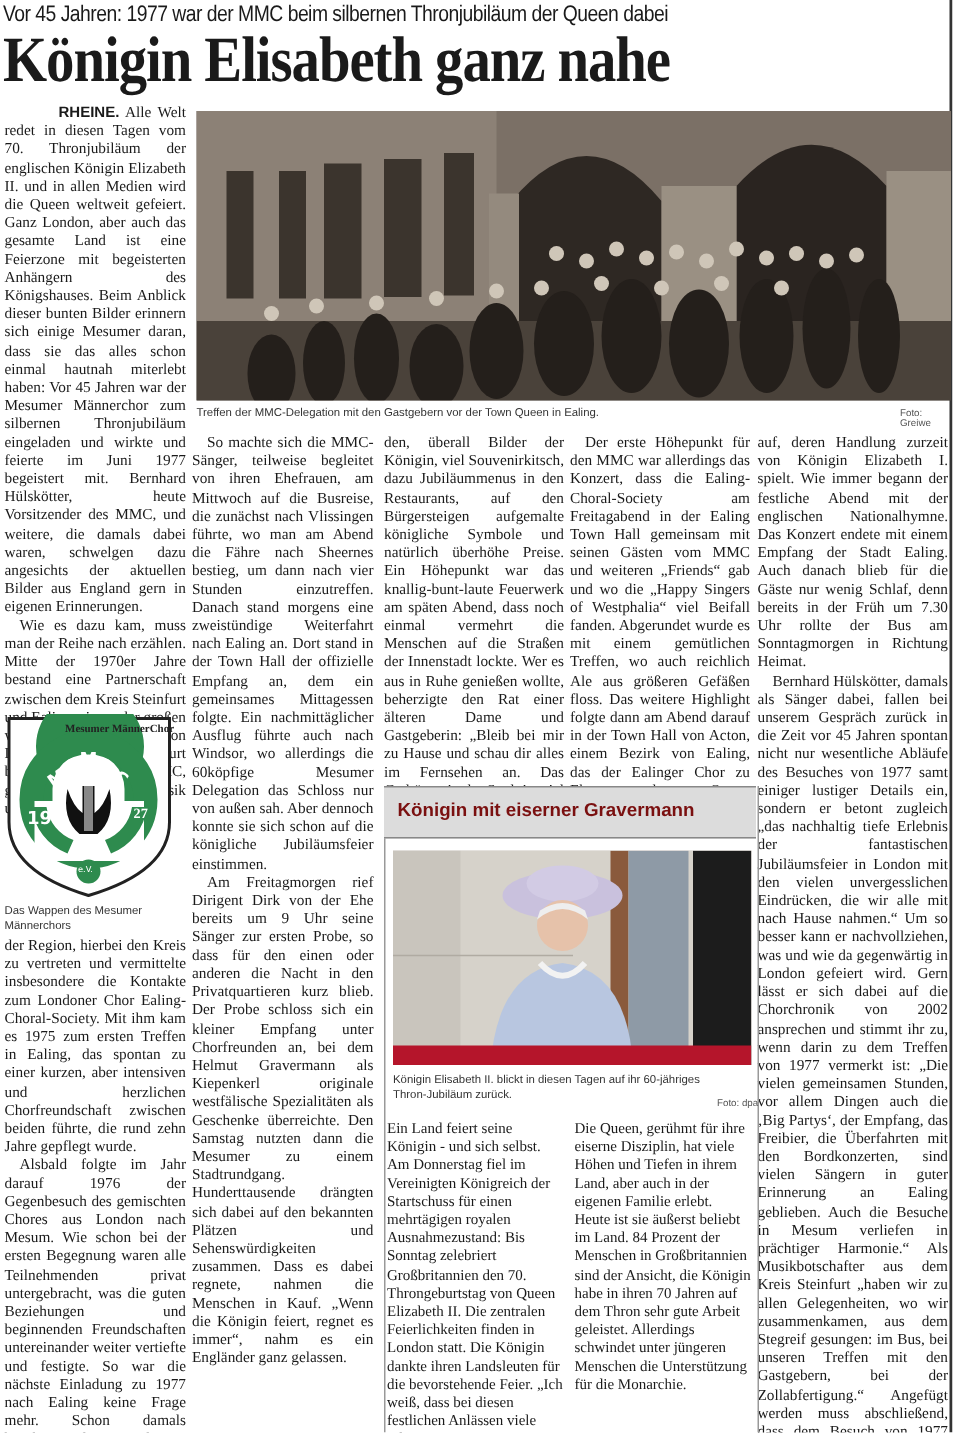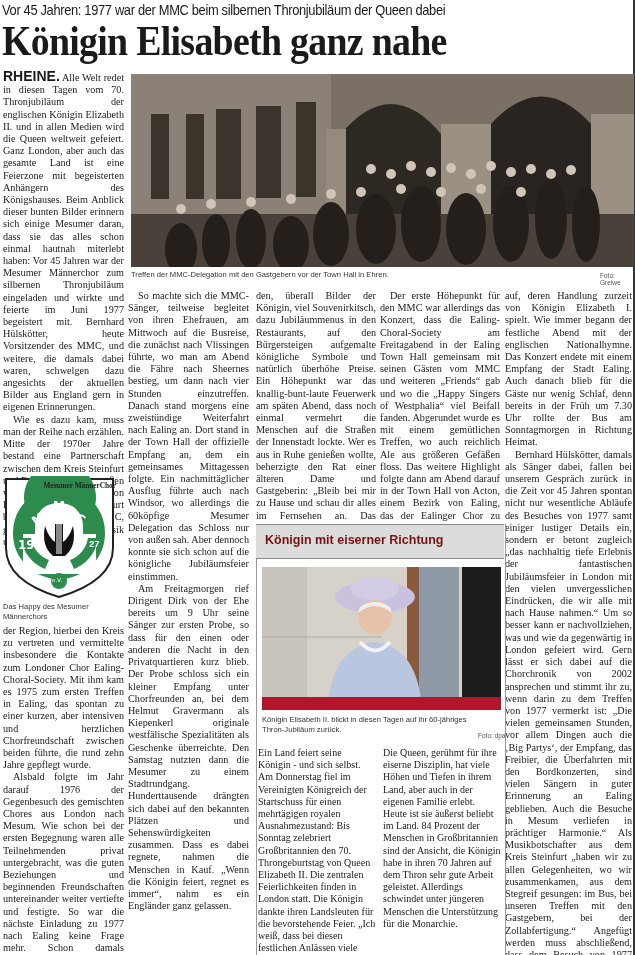--- a/index.html
+++ b/index.html
@@ -3,21 +3,21 @@
 <meta charset="utf-8">
 <style>
   html, body { margin: 0; padding: 0; background: #ffffff; }
   body { width: 635px; height: 955px; position: relative; overflow: hidden; color: #1a1a1a; }
   .kicker { position: absolute; left: 2px; top: 1px; font-family: "Liberation Sans Narrow", "Liberation Sans", sans-serif; font-size: 15px; letter-spacing: -0.4px; transform: scaleX(0.86); transform-origin: left top; white-space: nowrap; }
   .headline { position: absolute; left: 2px; top: 16px; font-family: "Liberation Serif", serif; font-weight: bold; font-size: 43px; letter-spacing: -0.8px; transform: scaleX(0.88); transform-origin: left top; white-space: nowrap; line-height: 50px; }
   .rightedge { position: absolute; right: 0; top: 0; width: 2px; height: 955px; background: #333; }
   .col { position: absolute; font-family: "Liberation Serif", serif; font-size: 10.2px; line-height: 12.2px; text-align: justify; hyphens: manual; }
   .col p { margin: 0; }
   .col p.indent { text-indent: 10px; }
-  .dateline { font-family: "Liberation Sans", sans-serif; font-weight: bold; font-size: 14px; }
+  .dateline { font-family: "Liberation Sans", sans-serif; font-weight: bold; font-size: 10px; margin-left: 36px; }
   .photo1 { position: absolute; left: 131px; top: 74px; width: 503px; height: 193px; overflow: hidden; background: linear-gradient(180deg,#6e6359 0%,#8a7f72 30%,#5e554b 60%,#3d372f 100%); }
   .caption { position: absolute; font-family: "Liberation Sans", sans-serif; font-size: 7.6px; color: #333; line-height: 10px; }
   .credit { position: absolute; font-family: "Liberation Sans", sans-serif; font-size: 6.5px; color: #555; }
   .crest { position: absolute; left: 3px; top: 476px; width: 113px; height: 123px; }
   .boxframe { position: absolute; left: 256px; top: 524px; width: 248px; height: 431px; border-left: 1px solid #999; border-right: 1px solid #999; }
   .boxhead { position: absolute; left: 256px; top: 524px; width: 248px; height: 33px; background: #dcdcdc; border-top: 1px solid #888; border-bottom: 1px solid #888; }
   .boxhead span { position: absolute; left: 9px; top: 8px; font-family: "Liberation Sans", sans-serif; font-weight: bold; font-size: 12.5px; color: #7a1010; }
   .photo2 { position: absolute; left: 262px; top: 567px; width: 239px; height: 143px; overflow: hidden; background: #cfcac2; }
   .boxtext { font-family: "Liberation Serif", serif; font-size: 10px; line-height: 12.2px; text-align: left; }
 </style>
@@ -76,21 +76,21 @@
         <circle cx="80" cy="130" r="5"></circle>
       <circle cx="50" cy="135" r="5"></circle>
         <circle cx="230" cy="118" r="5"></circle>
         <circle cx="270" cy="115" r="5"></circle>
       <circle cx="310" cy="118" r="5"></circle>
         <circle cx="350" cy="115" r="5"></circle>
         <circle cx="390" cy="118" r="5"></circle>
     </g>
   </svg>
 </div>
-<div class="caption" style="left:131px; top:270px;">Treffen der MMC-Delegation mit den Gastgebern vor der Town Hall in Ehren.</div>
+<div class="caption" style="left:131px; top:270px;">Treffen der MMC-Delegation mit den Gastgebern vor der Town Queen in Ealing.</div>
 <div class="credit" style="left:600px; top:272px;">Foto: Greiwe</div>
 
 <div class="col" style="left:3px; top:70px; width:121px;">
   <p><span class="dateline">RHEINE.</span> <span>Alle Welt redet in diesen Tagen vom 70. Thronjubiläum der englischen Königin Elizabeth II. und in allen Medien wird die Queen weltweit gefeiert. Ganz London, aber auch das gesamte Land ist eine Feierzone mit begeisterten Anhängern des Königshauses. Beim Anblick dieser bunten Bilder erinnern sich einige Mesumer daran, dass sie das alles schon einmal hautnah miterlebt haben: Vor 45 Jahren war der Mesumer Männerchor zum silbernen Thronjubiläum eingeladen und wirkte und feierte im Juni 1977 begeistert mit. Bernhard Hülskötter, heute Vorsitzender des MMC, und weitere, die damals dabei waren, schwelgen dazu angesichts der aktuellen Bilder aus England gern in eigenen Erinnerungen.</span></p>
   <p class="indent">Wie es dazu kam, muss man der Reihe nach erzählen. Mitte der 1970er Jahre bestand eine Partnerschaft zwischen dem Kreis Steinfurt und Ealing, einem der großen westlichen Stadtbezirke von London. Der Kreis Steinfurt bat damals den MMC, gewissermaßen als Musik und -Kulturbotschafter aus</p>
 </div>
 
 <div class="crest">
   <svg width="113" height="123" viewBox="0 0 113 123">
     <path d="M3 3 L110 3 L110 72 Q110 105 56 121 Q3 105 3 72 Z" fill="#fff" stroke="#222" stroke-width="2"></path>
@@ -101,24 +101,24 @@
     <path d="M95 62 A38 38 0 0 1 71 93 L67 84 A28 28 0 0 0 85 62 Z" fill="#2e8b4e"></path>
     <circle cx="56" cy="105" r="8" fill="#2e8b4e"></circle>
     <path d="M42 50 Q38 70 50 80 L62 80 Q74 70 70 50 Q66 62 60 66 L60 48 L52 48 L52 66 Q46 62 42 50 Z" fill="#111"></path>
     <rect x="53" y="48" width="6" height="30" fill="#888"></rect>
   </svg>
   <div style="position:absolute; left:0; top:5px; width:113px; text-align:right; font-family:Liberation Serif, serif; font-weight:bold; font-size:7.3px; color:#222;">Mesumer MännerChor</div>
   <div style="position:absolute; left:29px; top:36px; font-family:'DejaVu Sans', sans-serif; font-weight:bold; font-size:12px; color:#fff; transform:rotate(-35deg);">M</div>
   <div style="position:absolute; left:50px; top:23px; font-family:'DejaVu Sans', sans-serif; font-weight:bold; font-size:12px; color:#fff;">M</div>
   <div style="position:absolute; left:73px; top:36px; font-family:'DejaVu Sans', sans-serif; font-weight:bold; font-size:12px; color:#fff; transform:rotate(35deg);">C</div>
   <div style="position:absolute; left:15px; top:62px; font-family:'DejaVu Sans', sans-serif; font-weight:bold; font-size:12px; color:#fff;">19</div>
-  <div style="position:absolute; left:86px; top:62px; font-family:Liberation Sans, sans-serif; font-weight:bold; font-size:9.5px; color:#fff;">27</div>
+  <div style="position:absolute; left:86px; top:62px; font-family:Liberation Serif, serif; font-weight:bold; font-size:9.5px; color:#fff;">27</div>
   <div style="position:absolute; left:49px; top:101px; font-family:'DejaVu Sans', sans-serif; font-size:5.5px; color:#fff;">e.V.</div>
 </div>
-<div class="caption" style="left:3px; top:602px; width:118px;">Das Happy des Mesumer Männerchors</div>
+<div class="caption" style="left:3px; top:602px; width:118px;">Das Wappen des Mesumer Männerchors</div>
 
 <div class="col" style="left:3px; top:625px; width:121px;">
   <p>der Region, hierbei den Kreis zu vertreten und vermittelte insbesondere die Kontakte zum Londoner Chor Ealing-Choral-Society. Mit ihm kam es 1975 zum ersten Treffen in Ealing, das spontan zu einer kurzen, aber intensiven und herzlichen Chorfreundschaft zwischen beiden führte, die rund zehn Jahre gepflegt wurde.</p>
   <p class="indent">Alsbald folgte im Jahr darauf 1976 der Gegenbesuch des gemischten Chores aus London nach Mesum. Wie schon bei der ersten Begegnung waren alle Teilnehmenden privat untergebracht, was die guten Beziehungen und beginnenden Freundschaften untereinander weiter vertiefte und festigte. So war die nächste Einladung zu 1977 nach Ealing keine Frage mehr. Schon damals beachteten die Freunde aus England, dass in dem Jahr die Königin ihr 25. Thronjubiläum feiern würde. Das nahmen sie dann</p>
 </div>
 
 <div class="col" style="left:128px; top:290px; width:121px;">
   <p class="indent">So machte sich die MMC-Sänger, teilweise begleitet von ihren Ehefrauen, am Mittwoch auf die Busreise, die zunächst nach Vlissingen führte, wo man am Abend die Fähre nach Sheernes bestieg, um dann nach vier Stunden einzutreffen. Danach stand morgens eine zweistündige Weiterfahrt nach Ealing an. Dort stand in der Town Hall der offizielle Empfang an, dem ein gemeinsames Mittagessen folgte. Ein nachmittäglicher Ausflug führte auch nach Windsor, wo allerdings die 60köpfige Mesumer Delegation das Schloss nur von außen sah. Aber dennoch konnte sie sich schon auf die königliche Jubiläumsfeier einstimmen.</p>
   <p class="indent">Am Freitagmorgen rief Dirigent Dirk von der Ehe bereits um 9 Uhr seine Sänger zur ersten Probe, so dass für den einen oder anderen die Nacht in den Privatquartieren kurz blieb. Der Probe schloss sich ein kleiner Empfang unter Chorfreunden an, bei dem Helmut Gravermann als Kiepenkerl originale westfälische Spezialitäten als Geschenke überreichte. Den Samstag nutzten dann die Mesumer zu einem Stadtrundgang. Hunderttausende drängten sich dabei auf den bekannten Plätzen und Sehenswürdigkeiten zusammen. Dass es dabei regnete, nahmen die Menschen in Kauf. „Wenn die Königin feiert, regnet es immer“, nahm es ein Engländer ganz gelassen.</p>
 
@@ -132,21 +132,21 @@
   <p class="indent">Der erste Höhepunkt für den MMC war allerdings das Konzert, dass die Ealing-Choral-Society am Freitagabend in der Ealing Town Hall gemeinsam mit seinen Gästen vom MMC und weiteren „Friends“ gab und wo die „Happy Singers of Westphalia“ viel Beifall fanden. Abgerundet wurde es mit einem gemütlichen Treffen, wo auch reichlich Ale aus größeren Gefäßen floss. Das weitere Highlight folgte dann am Abend darauf in der Town Hall von Acton, einem Bezirk von Ealing, das der Ealinger Chor zu Ehren der Queen veranstaltete. Er führte dabei die Oper „Merrie England“</p>
 </div>
 
 <div class="col" style="left:505px; top:290px; width:127px;">
   <p>auf, deren Handlung zurzeit von Königin Elizabeth I. spielt. Wie immer begann der festliche Abend mit der englischen Nationalhymne. Das Konzert endete mit einem Empfang der Stadt Ealing. Auch danach blieb für die Gäste nur wenig Schlaf, denn bereits in der Früh um 7.30 Uhr rollte der Bus am Sonntagmorgen in Richtung Heimat.</p>
   <p class="indent">Bernhard Hülskötter, damals als Sänger dabei, fallen bei unserem Gespräch zurück in die Zeit vor 45 Jahren spontan nicht nur wesentliche Abläufe des Besuches von 1977 samt einiger lustiger Details ein, sondern er betont zugleich „das nachhaltig tiefe Erlebnis der fantastischen Jubiläumsfeier in London mit den vielen unvergesslichen Eindrücken, die wir alle mit nach Hause nahmen.“ Um so besser kann er nachvollziehen, was und wie da gegenwärtig in London gefeiert wird. Gern lässt er sich dabei auf die Chorchronik von 2002 ansprechen und stimmt ihr zu, wenn darin zu dem Treffen von 1977 vermerkt ist: „Die vielen gemeinsamen Stunden, vor allem Dingen auch die ‚Big Partys‘, der Empfang, das Freibier, die Überfahrten mit den Bordkonzerten, sind vielen Sängern in guter Erinnerung an Ealing geblieben. Auch die Besuche in Mesum verliefen in prächtiger Harmonie.“ Als Musikbotschafter aus dem Kreis Steinfurt „haben wir zu allen Gelegenheiten, wo wir zusammenkamen, aus dem Stegreif gesungen: im Bus, bei unseren Treffen mit den Gastgebern, bei der Zollabfertigung.“ Angefügt werden muss abschließend, dass dem Besuch von 1977 noch weitere in den Jahren 1978, 1981 und 1985 folgten, ehe der MMC dieses Kapitel „Internationale Freundschaften“ abschloss, das bereits 1955 mit dem Kontakt zu einem niederländischen Chor aus Enschede begonnen hatte.</p>
 </div>
 
 <div class="boxframe"></div>
 <div class="boxhead">
-  <span>Königin mit eiserner Richtung</span>
+  <span>Königin mit eiserner Gravermann</span>
 </div>
 <div class="photo2">
   <svg width="239" height="143" viewBox="0 0 239 143">
     <rect x="0" y="0" width="239" height="143" fill="#d6d2ca"></rect>
     <rect x="0" y="0" width="45" height="143" fill="#c9c5bd"></rect>
     <line x1="0" y1="70" x2="120" y2="70" stroke="#b0aba2" stroke-width="1"></line>
     <rect x="145" y="0" width="12" height="143" fill="#8a5a3c"></rect>
     <rect x="157" y="0" width="40" height="143" fill="#8e9aa6"></rect>
     <rect x="200" y="0" width="39" height="143" fill="#1c1c1c"></rect>
     <ellipse cx="113" cy="30" rx="40" ry="16" fill="#c9c1dd"></ellipse>

